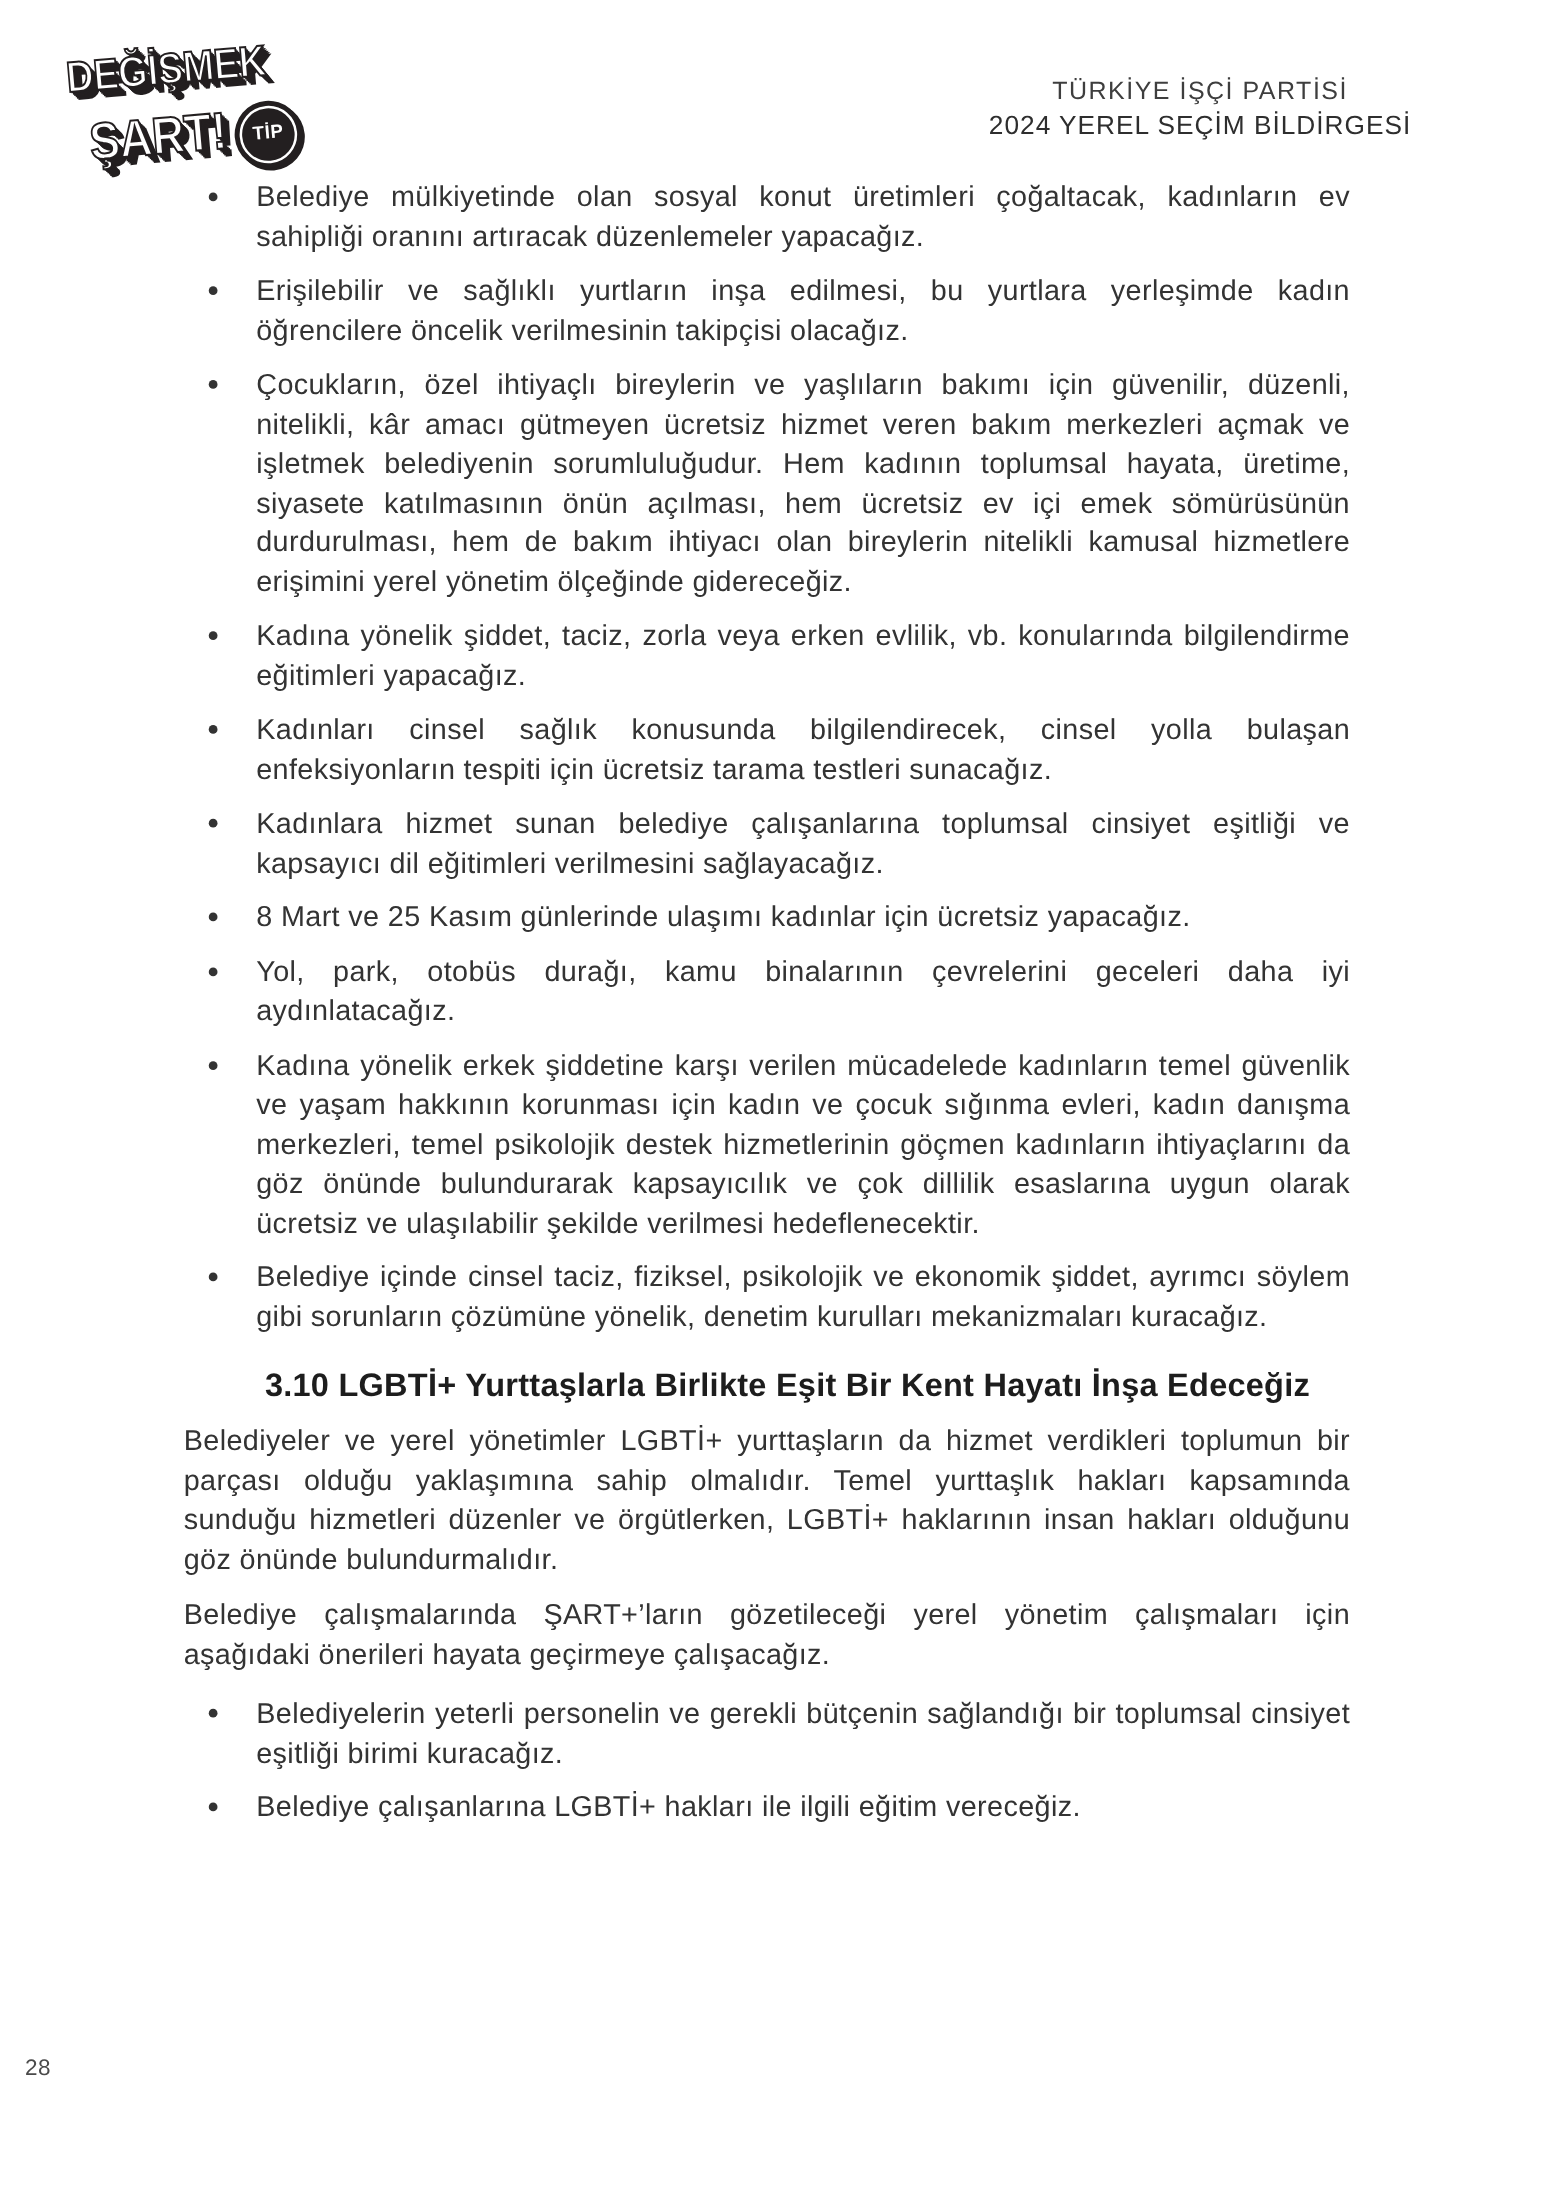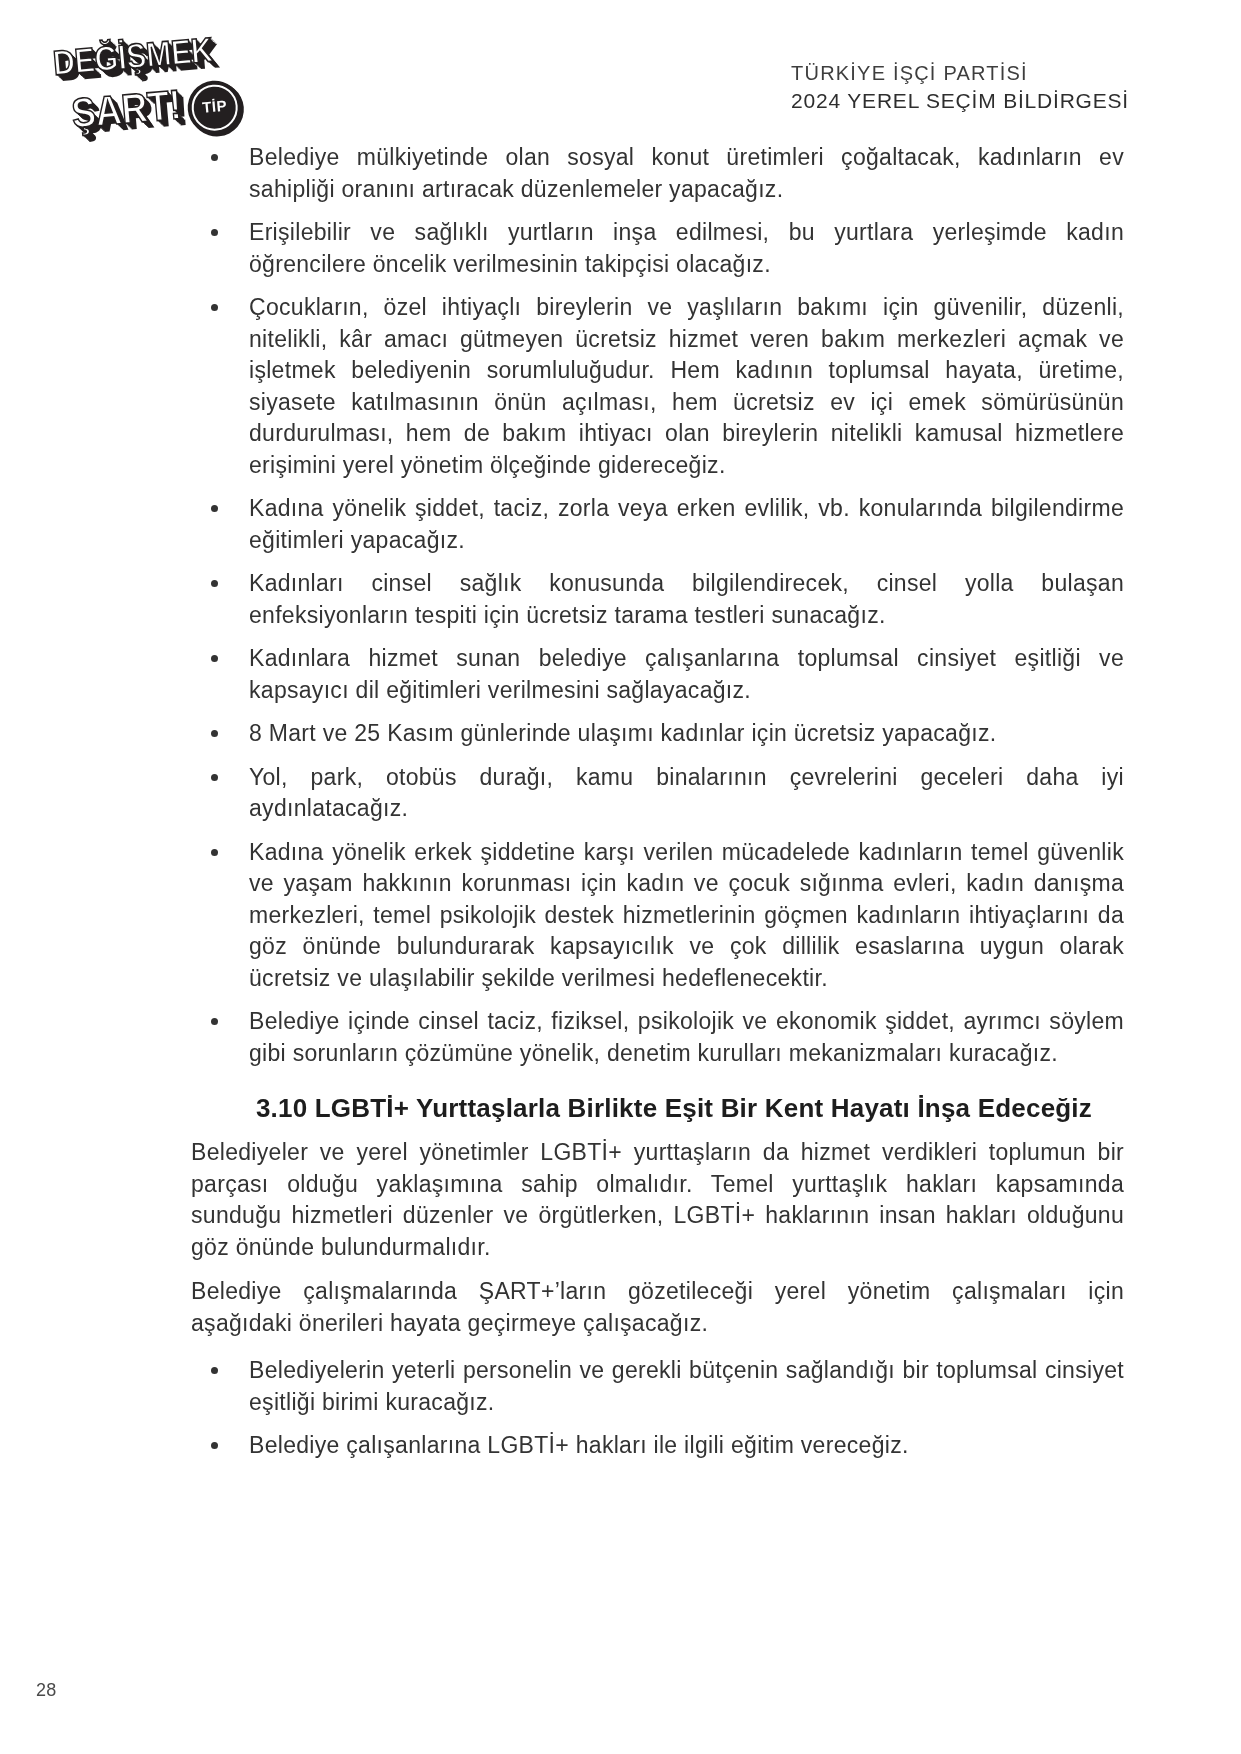--- a/index.html
+++ b/index.html
@@ -40,35 +40,34 @@
     position: relative; margin-left: 6px; margin-top: 10px;
     box-shadow: 2px 2px 0 #231f20;
     flex: 0 0 auto;
   }
   .emblem::before {
     content: ""; position: absolute; inset: 4px;
     border: 2px solid #ffffff; border-radius: 50%;
   }
   .emblem span { position: relative; font-size: 15px; font-weight: bold; letter-spacing: .5px; }
 
-  .header-right { position: absolute; top: 62px; right: 112px; text-align: left; }
+  .header-right { position: absolute; top: 62px; right: 112px; text-align: center; }
   .party-name {
     font-size: 20px; color: #3e3e3e; letter-spacing: 1.2px;
   }
   .doc-title {
     font-size: 21px; font-weight: normal; color: #2e2e2e;
     letter-spacing: 0.8px; margin-top: 4px;
   }
 
   
   .content {
     position: absolute; left: 147px; top: 142px; width: 933px;
     font-size: 23px; line-height: 31.5px; letter-spacing: 0.3px;
     color: #333333;
-    margin-left: 44px;
   }
   ul.bullets { list-style: none; margin: 0; padding: 0; }
   ul.bullets li {
     position: relative;
     padding-left: 58px;
     margin: 0 0 12px 0;
     text-align: justify;
   }
   ul.bullets li .dot {
     position: absolute; left: 20px; top: 12px;
@@ -81,22 +80,22 @@
     margin: 22px 0 12px 21px; max-width: 880px;
     text-align: right;
   }
   .content p {
     margin: 0 0 13px 0;
     text-align: justify;
   }
   ul.bullets.sub { margin-top: 16px; }
 
   .page-number {
-    position: absolute; left: 36px; top: 1644px;
-    font-size: 18px; color: #4a4a4a; letter-spacing: 0.3px; margin-top: 36px;
+    position: absolute; left: 20px; top: 1644px;
+    font-size: 18px; color: #4a4a4a; letter-spacing: 0.3px;
   }
 </style>
 </head>
 <body>
 
 <div class="page">
 
   <header>
     <div class="logo">
       <span class="l1">DEĞİŞMEK</span>

